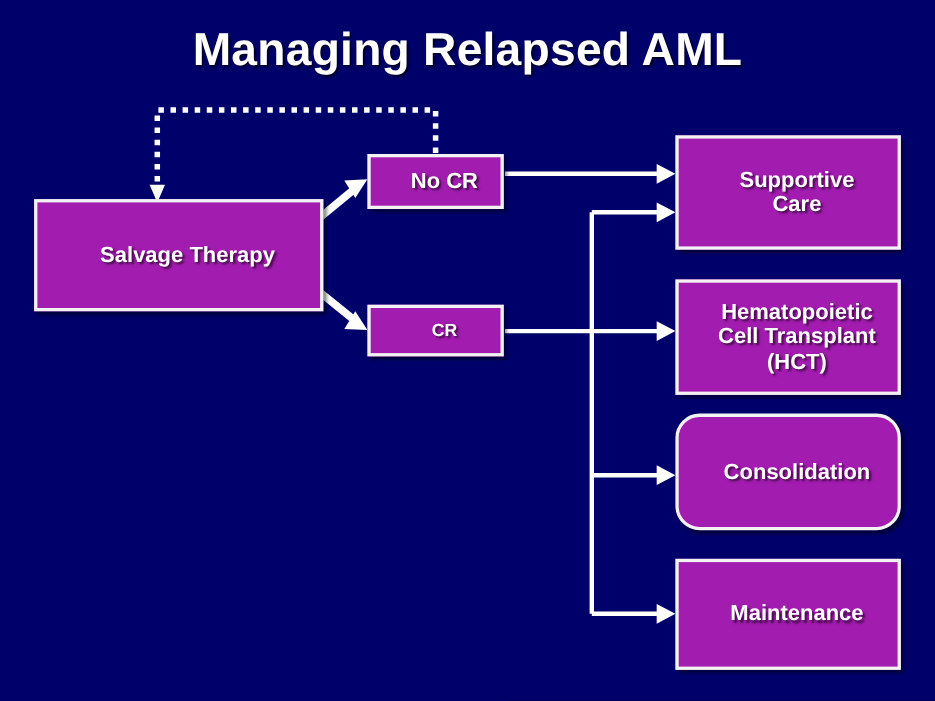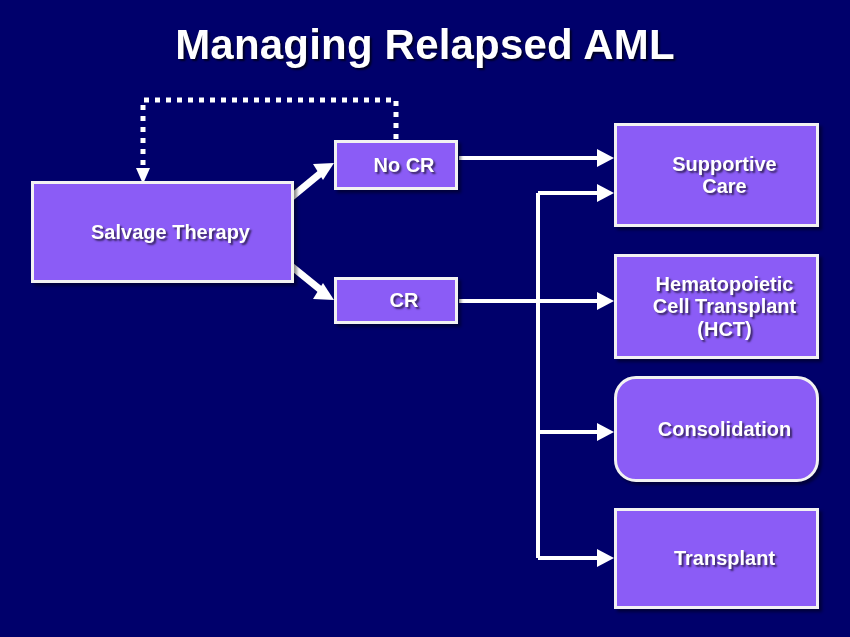--- a/index.html
+++ b/index.html
@@ -25,36 +25,36 @@
     color: #ffffff;
     font-size: 42px;
     font-weight: bold;
     letter-spacing: 0.2px;
     line-height: 1.1;
     text-shadow: 2px 2px 2px rgba(0,0,0,0.65);
   }
   .node {
     position: absolute;
     box-sizing: border-box;
-    background: #8b5cf6;
+    background: #a21caf;
     border: 3px solid #f2f2f2;
     color: #ffffff;
     font-weight: bold;
     display: flex;
     align-items: center;
     justify-content: center;
     text-align: center;
     line-height: 1.12;
     text-shadow: 2px 2px 2px rgba(0,0,0,0.6);
     box-shadow: 3px 3px 3px rgba(0,0,0,0.45);
     padding-left: 16px;
   }
   #node-salvage    { left: 31px;  top: 181px; width: 263px; height: 102px; font-size: 20px; }
   #node-nocr       { left: 334px; top: 140px; width: 124px; height: 50px;  font-size: 20px; }
-  #node-cr         { left: 334px; top: 277px; width: 124px; height: 47px;  font-size: 20px; }
+  #node-cr         { left: 334px; top: 277px; width: 124px; height: 47px;  font-size: 16px; }
   #node-supportive { left: 614px; top: 123px; width: 205px; height: 104px; font-size: 20px; }
   #node-hct        { left: 614px; top: 254px; width: 205px; height: 105px; font-size: 20px; }
   #node-consol     { left: 614px; top: 376px; width: 205px; height: 106px; font-size: 20px; border-radius: 22px; }
   #node-maint      { left: 614px; top: 508px; width: 205px; height: 101px; font-size: 20px; }
   #connectors {
     position: absolute;
     left: 0; top: 0;
     width: 850px; height: 637px;
     pointer-events: none;
   }
@@ -143,16 +143,16 @@
       <span>Cell Transplant</span><br>
       <span>(HCT)</span>
     </span>
   </div>
 
   <div class="node" id="node-consol">
     <span>Consolidation</span>
   </div>
 
   <div class="node" id="node-maint">
-    <span>Transplant</span>
+    <span>Maintenance</span>
   </div>
 
 </div>
 
 </body></html>

